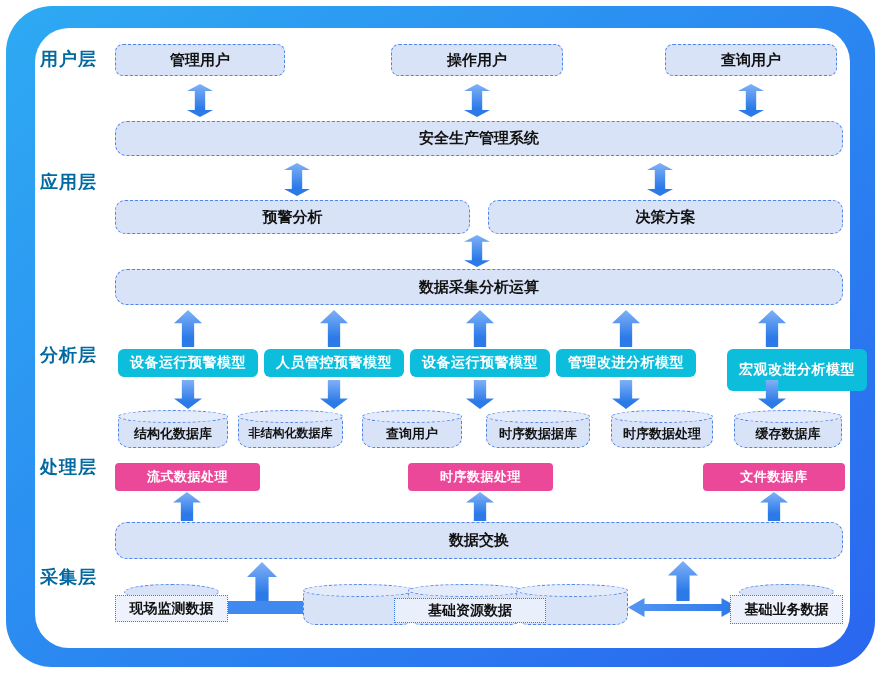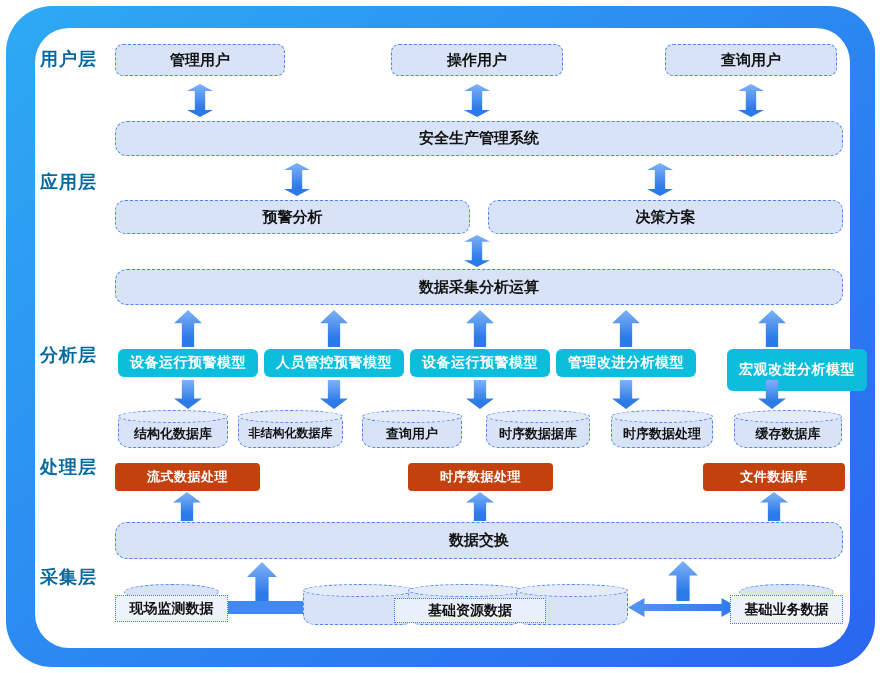--- a/index.html
+++ b/index.html
@@ -27,21 +27,21 @@
   }
   .bar{border-radius:12px;}
   .appbox{border-radius:10px;}
   .teal{
     position:absolute;display:flex;align-items:center;justify-content:center;
     background:#0CBEDC;color:#ffffff;border-radius:6px;
     font-size:14px;font-weight:700;letter-spacing:0.5px;
   }
   .proc{
     position:absolute;display:flex;align-items:center;justify-content:center;
-    background:#c2410c;color:#ffffff;border-radius:4px;
+    background:#ec4899;color:#ffffff;border-radius:4px;
     font-size:13px;font-weight:700;letter-spacing:0.5px;
   }
   .ar{position:absolute;background:linear-gradient(180deg,#7FB1F7 0%,#2C7AE8 75%);}
   .ar-vd{clip-path:polygon(50% 0,100% 21%,70% 21%,70% 79%,100% 79%,50% 100%,0 79%,30% 79%,30% 21%,0 21%);}
   .ar-up{clip-path:polygon(50% 0,100% 36%,72% 36%,72% 100%,28% 100%,28% 36%,0 36%);}
   .ar-dn{clip-path:polygon(50% 100%,100% 64%,72% 64%,72% 0,28% 0,28% 64%,0 64%);}
   .ar-hd{
     background:linear-gradient(90deg,#5495F2,#2C7AE8);
     clip-path:polygon(0 50%,15% 0,15% 32%,85% 32%,85% 0,100% 50%,85% 100%,85% 68%,15% 68%,15% 100%);
   }

